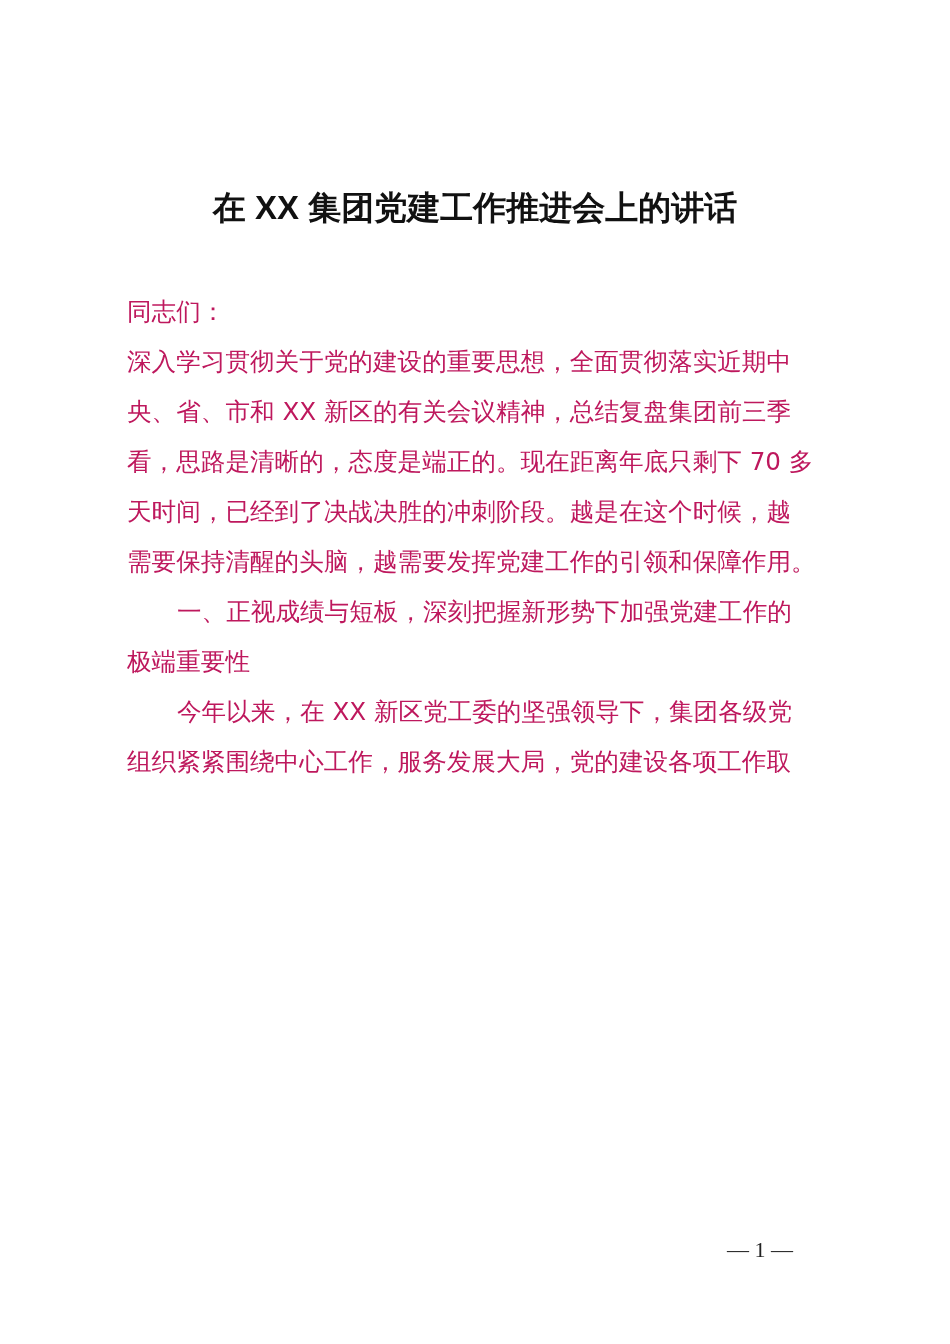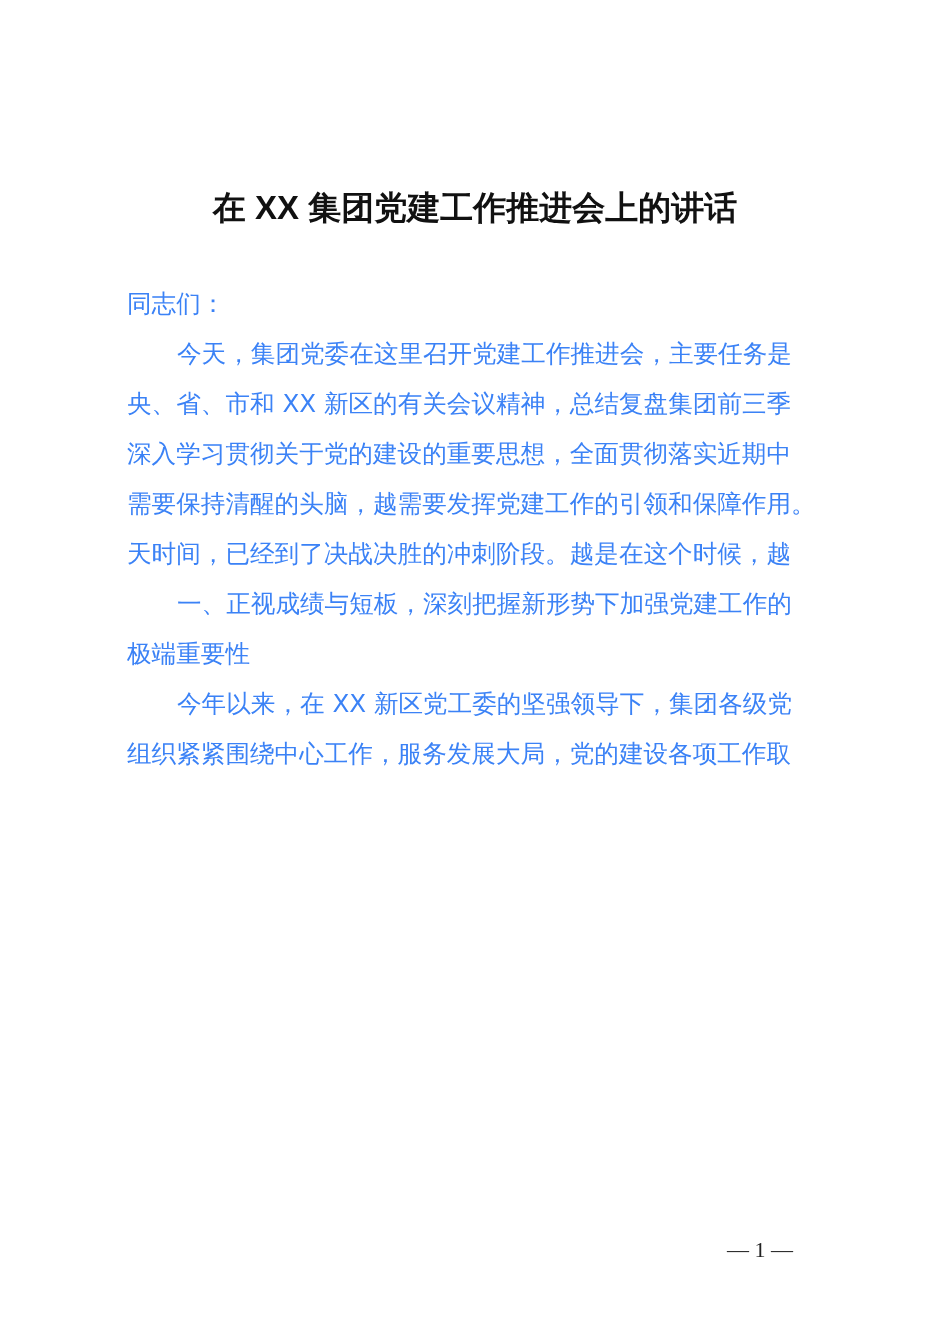--- a/index.html
+++ b/index.html
@@ -4,45 +4,45 @@
   <style>
     html, body { margin: 0; padding: 0; background: #ffffff; }
     body { width: 950px; height: 1344px; position: relative; overflow: hidden; color: #111111; }
     .page { position: absolute; left: 0; top: 0; width: 950px; height: 1344px; background: #ffffff; }
     .title {
       position: absolute; left: 0; top: 183px; width: 950px; text-align: center;
       font-family: Liberation Sans, sans-serif; font-weight: bold; font-size: 33px;
       letter-spacing: 0px; line-height: 50px; color: #111;
     }
     .body {
-      position: absolute; left: 127px; top: 279px; width: 705px;
+      position: absolute; left: 127px; top: 287px; width: 705px;
       font-family: "DejaVu Sans", sans-serif; font-size: 24.6px; line-height: 50px;
-      color: #3b82f6; text-align: justify;
+      color: #be185d; text-align: justify;
     }
     .line { display: block; white-space: nowrap; height: 50px; }
     .indent { padding-left: 50px; }
     .bold { font-weight: normal; }
     .footer {
       position: absolute; left: 720px; top: 1236px; width: 80px; text-align: center;
       font-family: "Liberation Serif", serif; font-size: 22px; color: #222; line-height: 28px;
     }
   </style>
 </head>
 <body>
 
 <div class="page">
   <div class="title">在 XX 集团党建工作推进会上的讲话</div>
 
   <div class="body">
     <span class="line">同志们：</span>
-    <span class="line indent">今天，集团党委在这里召开党建工作推进会，主要任务是</span>
+    <span class="line">深入学习贯彻关于党的建设的重要思想，全面贯彻落实近期中</span>
     <span class="line">央、省、市和 XX 新区的有关会议精神，总结复盘集团前三季</span>
-    <span class="line">深入学习贯彻关于党的建设的重要思想，全面贯彻落实近期中</span>
+    <span class="line">看，思路是清晰的，态度是端正的。现在距离年底只剩下 70 多</span>
+    <span class="line">天时间，已经到了决战决胜的冲刺阶段。越是在这个时候，越</span>
     <span class="line">需要保持清醒的头脑，越需要发挥党建工作的引领和保障作用。</span>
-    <span class="line">天时间，已经到了决战决胜的冲刺阶段。越是在这个时候，越</span>
     <span class="line indent bold">一、正视成绩与短板，深刻把握新形势下加强党建工作的</span>
     <span class="line bold">极端重要性</span>
     <span class="line indent">今年以来，在 XX 新区党工委的坚强领导下，集团各级党</span>
     <span class="line">组织紧紧围绕中心工作，服务发展大局，党的建设各项工作取</span>
   </div>
 
   <div class="footer">— 1 —</div>
 </div>
 
 </body></html>

